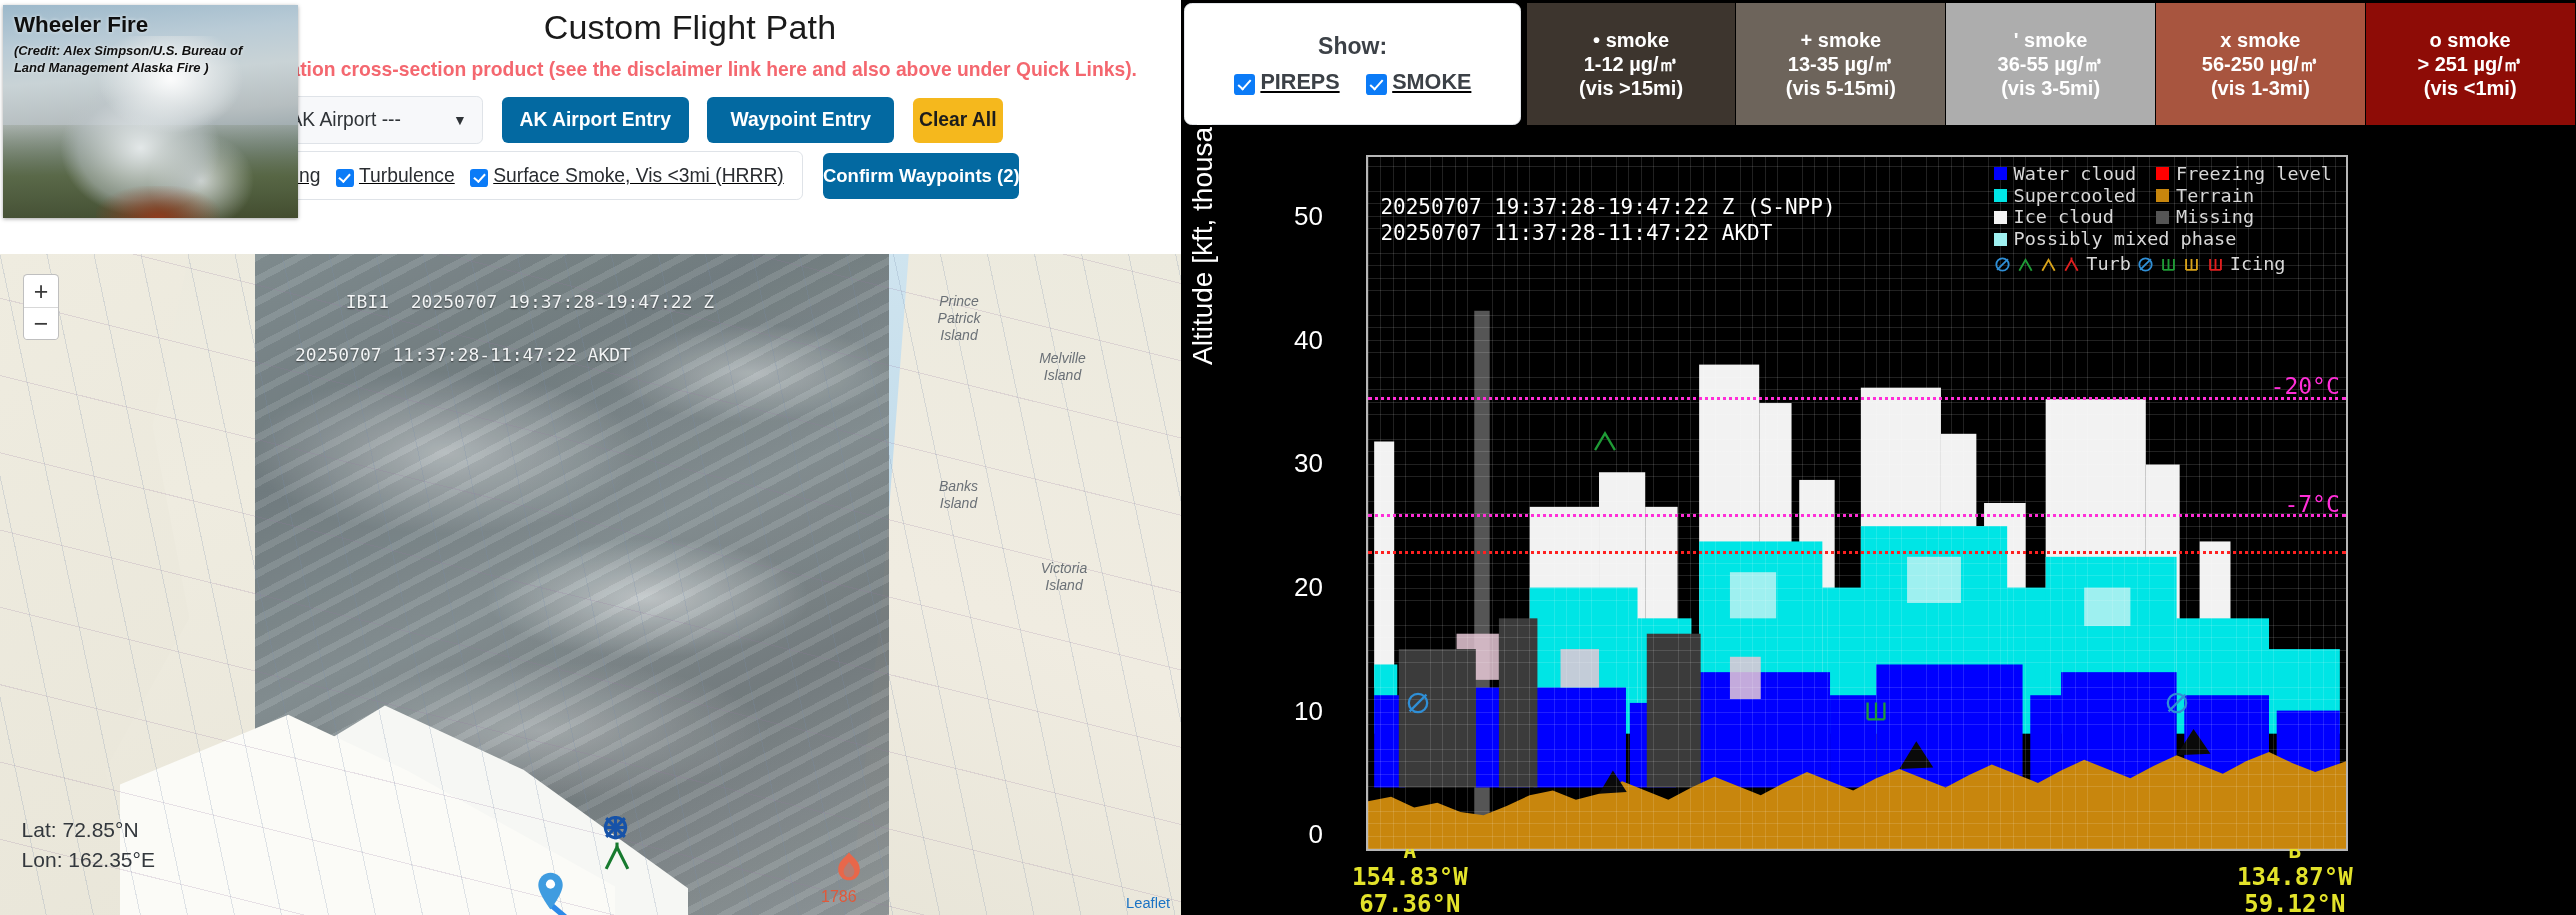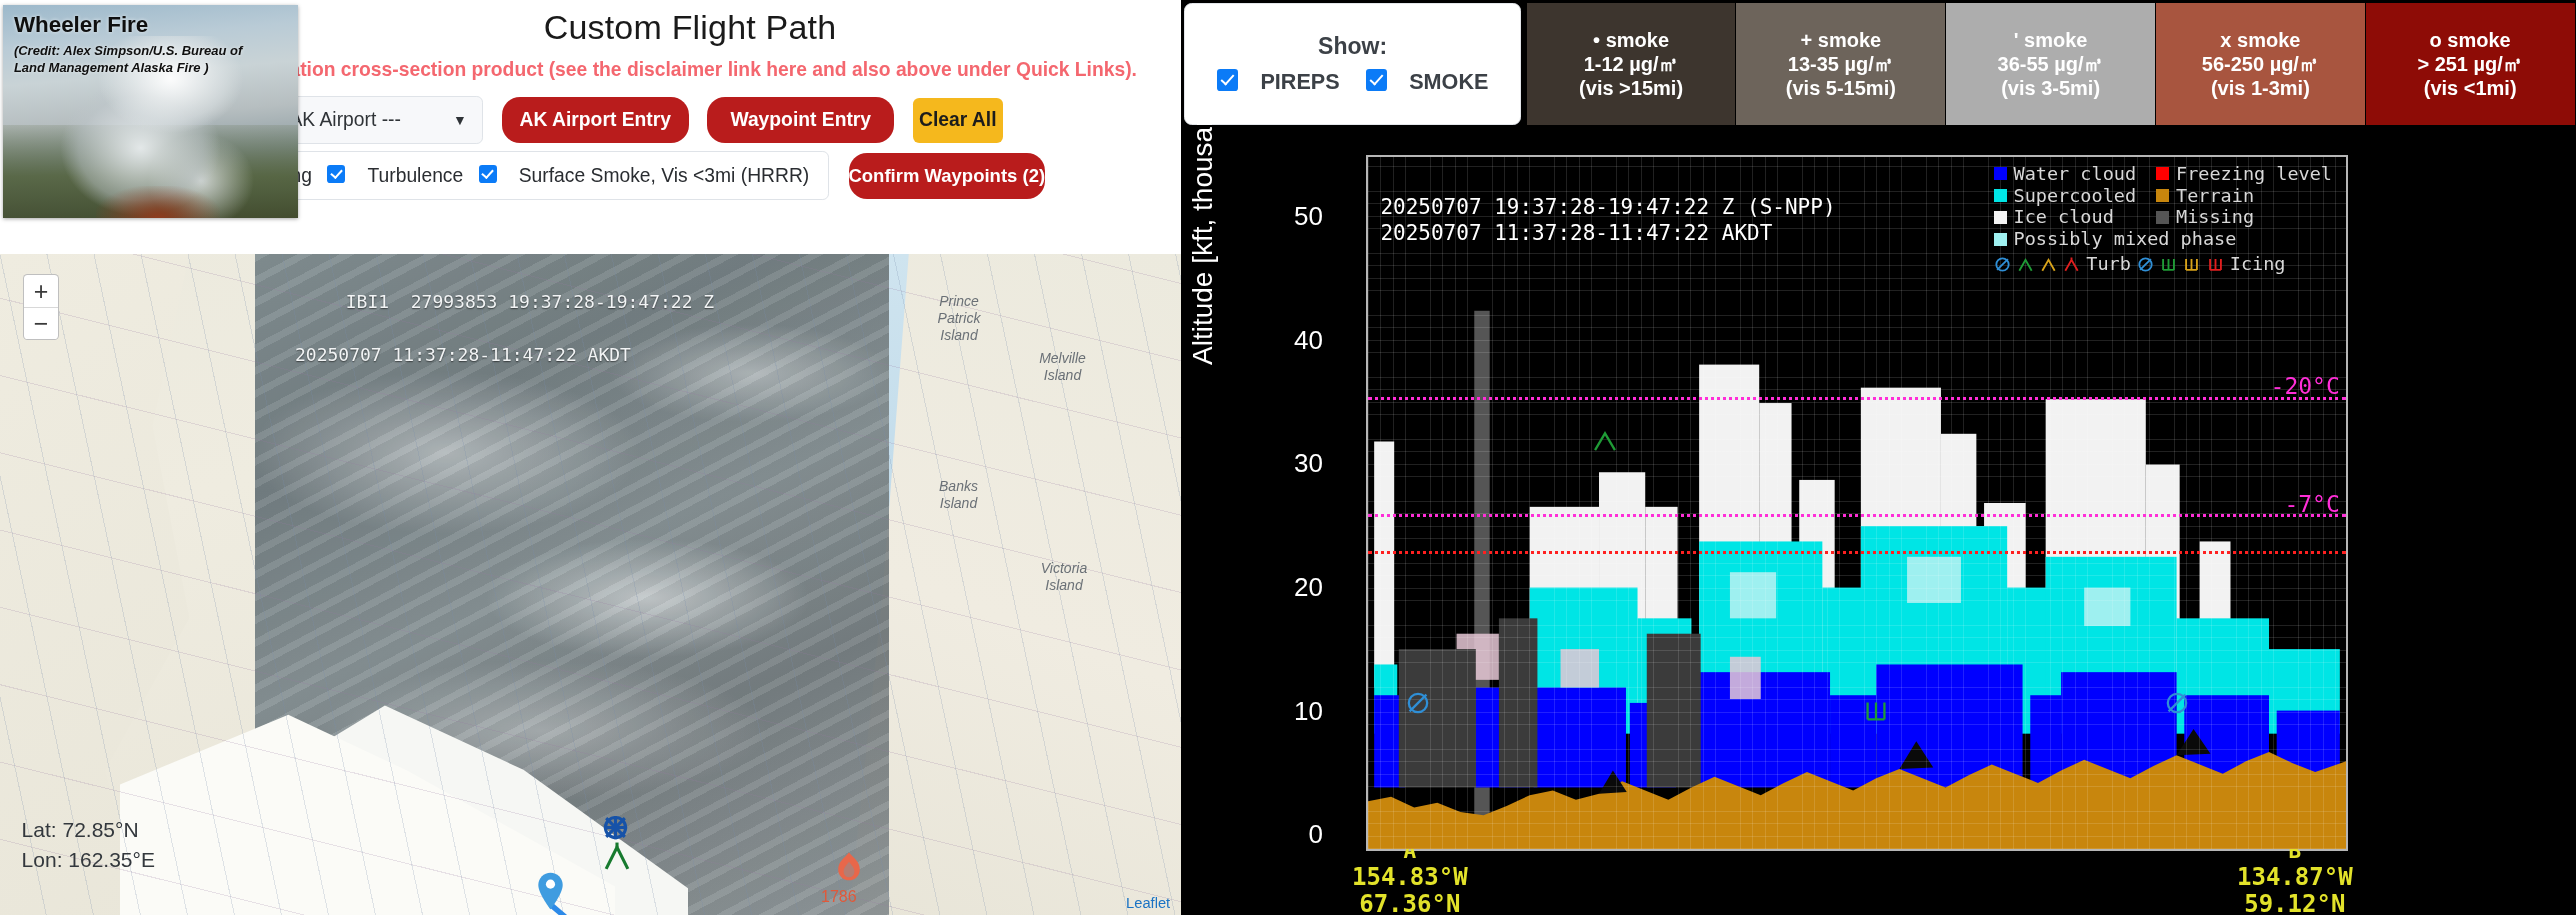--- a/index.html
+++ b/index.html
@@ -48,39 +48,39 @@
   .caret { font-size: 14px; color: #2f3337; margin-left: 9.3px; }
 
   .btn {
     border: none; border-radius: 6.2px;
     font-size: 19.3px; font-weight: 700;
     color: #fff; cursor: pointer;
     display: flex; align-items: center; justify-content: center;
     white-space: nowrap;
     font-family: "Liberation Sans", sans-serif;
   }
-  .btn-blue  { background: #b91c1c; border-radius: 18px; }
+  .btn-blue  { background: #0369a1; }
   .btn-amber { background: #f5b81d; color: #1c1c1c; }
   .btn-ak    { width: 187px; height: 46px; }
   .btn-wp    { width: 187px; height: 46px; }
   .btn-clear { width: 90px; height: 45px; }
 
   .ctrl-row-2 {
     position: absolute; top: 151px; left: 0; width: 1181px;
     display: flex; align-items: center; justify-content: center; gap: 20px;
   }
   .show-box {
     height: 49px;
     border: 0.8px solid #dfe3e8; border-radius: 6.2px;
     background: #fff;
     display: flex; align-items: center; gap: 15.5px;
     padding: 0 18.5px;
   }
   .show-label { font-size: 20px; font-weight: 700; color: #2a2d31; }
-  .cb-item { display: flex; align-items: flex-start; gap: 22px; }
+  .cb-item { display: flex; align-items: flex-end; gap: 5px; text-decoration: underline; }
   .cb {
     width: 18px; height: 18px; border-radius: 3.1px;
     background: #0b7bf7; position: relative; flex: none;
   }
   .cb::after {
     content: ""; position: absolute;
     left: 5.4px; top: 2.3px; width: 4.6px; height: 9.3px;
     border: solid #fff; border-width: 0 2.3px 2.3px 0;
     transform: rotate(42deg);
   }
@@ -409,21 +409,21 @@
       <div class="map-land-left"></div>
       <div class="map-land-left2"></div>
       <div class="map-land-right"></div>
       <div class="sat"></div>
       <div class="sat-streaks"></div>
       <div class="sat-ice"></div>
       <div class="coast-sliver"></div>
       <div class="rivers"></div>
 
       <div class="map-header-text">
-        <span>IBI1  27993853 19:37:28-19:47:22 Z</span>
+        <span>IBI1  20250707 19:37:28-19:47:22 Z</span>
         <span class="l2">20250707 11:37:28-11:47:22 AKDT</span>
       </div>
 
       <div class="zoom-ctl">
         <div class="zoom-btn">+</div>
         <div class="zoom-btn">−</div>
       </div>
 
       <div class="map-labels">
         <span style="left:924px;top:39px;width:70px;">Prince<br>Patrick<br>Island</span>

